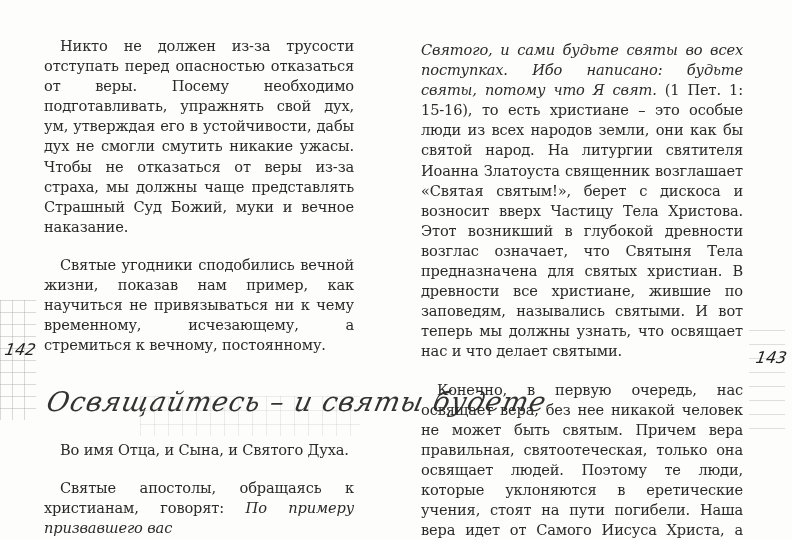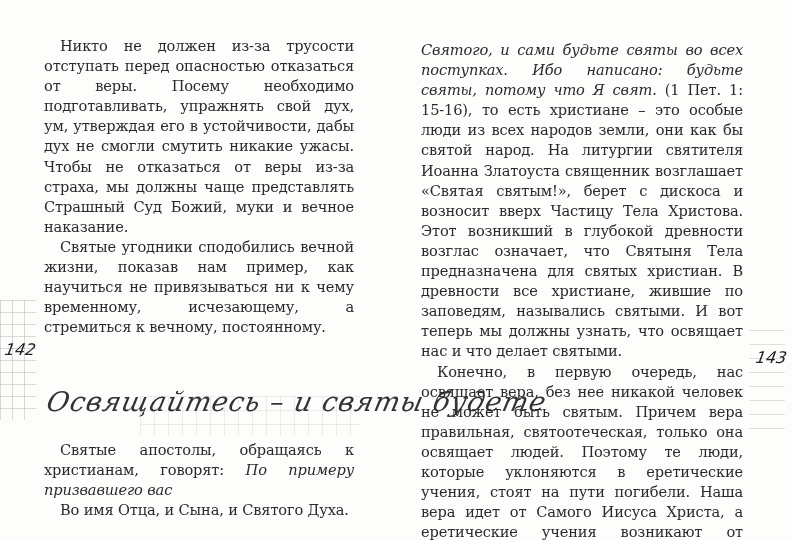--- a/index.html
+++ b/index.html
@@ -21,21 +21,21 @@
     line-height: 20.1px;
     text-align: justify;
     letter-spacing: -0.15px;
   }
   .page-left .text-block.top { left: 44px; top: 36px; width: 310px; }
   .page-left .text-block.bottom { left: 44px; top: 440px; width: 310px; }
   .page-right .text-block { left: 32px; top: 40px; width: 322px; }
 
   .text-block p { margin: 0; }
   .text-block p.indent { text-indent: 16px; }
-  .text-block p + p { margin-top: 0; }
+  .text-block p + p { margin-top: 18px; }
   .it { font-style: italic; }
 
   .heading {
     position: absolute; left: 44px; top: 386px; width: 312px;
     font-family: "DejaVu Serif", "Liberation Serif", serif;
     font-style: italic;
     font-size: 27px;
     letter-spacing: 1px;
     color: #333;
     white-space: nowrap;
@@ -89,22 +89,22 @@
     <div class="text-block top">
       <p class="indent">Никто не должен из-за трусости отступать перед опасностью отказаться от веры. Посему необходимо подготавливать, упражнять свой дух, ум, утверждая его в устойчивости, дабы дух не смогли смутить никакие ужасы. Чтобы не отказаться от веры из-за страха, мы должны чаще представлять Страшный Суд Божий, муки и вечное наказание.</p>
       <p class="indent">Святые угодники сподобились вечной жизни, показав нам пример, как научиться не привязываться ни к чему временному, исчезающему, а стремиться к вечному, постоянному.</p>
     </div>
 
     <div class="page-num">142</div>
 
     <div class="heading">Освящайтесь – и святы будете</div>
 
     <div class="text-block bottom">
+      <p class="indent">Во имя Отца, и Сына, и Святого Духа.</p>
       <p class="indent"><span>Святые апостолы, обращаясь к христианам, говорят: </span><span class="it">По примеру призвавшего вас</span></p>
-      <p class="indent">Во имя Отца, и Сына, и Святого Духа.</p>
     </div>
   </div>
 
   <div class="page page-right">
     <div class="grid grid-right"></div>
 
     <div class="text-block">
       <p><span class="it">Святого, и сами будьте святы во всех поступках. Ибо написано: будьте святы, потому что Я свят.</span><span> (1 Пет. 1: 15-16), то есть христиане – это особые люди из всех народов земли, они как бы святой народ. На литургии святителя Иоанна Златоуста священник возглашает «Святая святым!», берет с дискоса и возносит вверх Частицу Тела Христова. Этот возникший в глубокой древности возглас означает, что Святыня Тела предназначена для святых христиан. В древности все христиане, жившие по заповедям, назывались святыми. И вот теперь мы должны узнать, что освящает нас и что делает святыми.</span></p>
       <p class="indent">Конечно, в первую очередь, нас освящает вера, без нее никакой человек не может быть святым. Причем вера правильная, святоотеческая, только она освящает людей. Поэтому те люди, которые уклоняются в еретические учения, стоят на пути погибели. Наша вера идет от Самого Иисуса Христа, а еретические учения возникают от лжемудрования человеческого и действия диавола. Итак,</p>
     </div>

